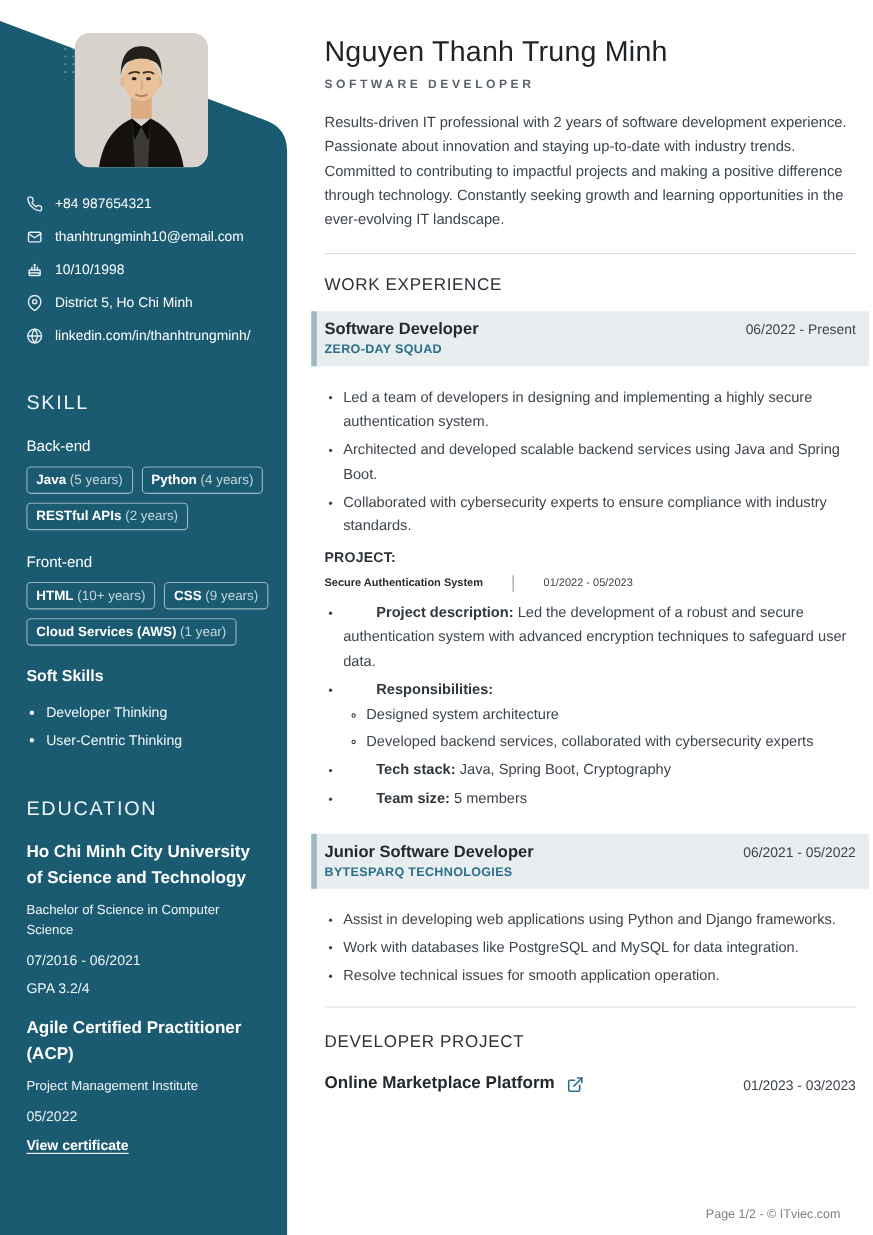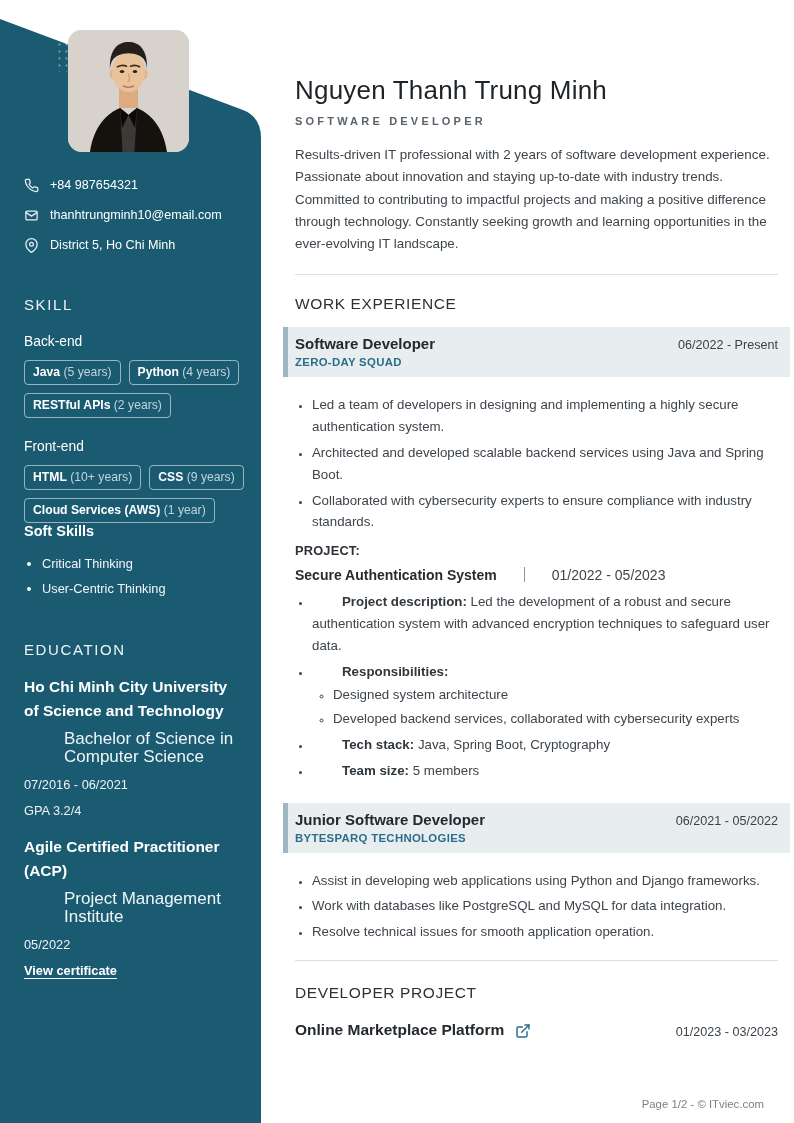--- a/index.html
+++ b/index.html
@@ -14,42 +14,42 @@
     background-image:radial-gradient(circle, rgba(255,255,255,.30) 1.1px, transparent 1.2px);
     background-size:7px 7px; }
   .photo { position:absolute; left:68px; top:30px; width:121px; height:122px;
     border-radius:14px; overflow:hidden; background:#d7d2cb; }
   .side-content { position:absolute; left:0; top:0; width:262px; padding:176px 18px 0 24px; }
 
   .contact-item { display:flex; align-items:center; gap:11px; margin-bottom:12px;
     font-size:12.6px; line-height:18px; color:#fff; }
   .contact-item svg { flex:0 0 auto; width:15px; height:15px; stroke:#e8f0f3; }
 
-  .side-h { font-size:15px; letter-spacing:1.6px; color:#eef4f6; font-weight:400; }
+  .side-h { font-size:18px; letter-spacing:1.6px; color:#eef4f6; font-weight:400; }
   .skill-h { margin-top:42px; }
   .group-t { margin-top:21px; font-size:13.8px; font-weight:normal; color:#fff; }
   .tags { margin-top:11px; display:flex; flex-wrap:wrap; gap:8px; }
   .tag { border:1px solid rgba(255,255,255,.55); border-radius:4px; padding:3px 8px 4px;
     font-size:12.2px; line-height:16px; white-space:nowrap; }
   .tag b { color:#fff; }
   .tag span { color:#c2d4dc; }
-  .soft-t { font-size:14.5px; font-weight:bold; }
+  .soft-t { margin-top:20px; font-size:14.5px; font-weight:bold; }
   .soft-list { margin:12px 0 0 18px; }
   .soft-list li { font-size:12.8px; line-height:25px; color:#f2f7f9; }
 
   .edu-h { margin-top:40px; }
   .school { margin-top:17px; font-size:15.5px; font-weight:bold; line-height:24px; color:#fff; }
-  .degree { margin-top:7px; font-size:17px; line-height:18px; color:#f0f5f7;margin-left:40px; }
+  .degree { margin-top:7px; font-size:12px; line-height:18px; color:#f0f5f7; }
   .side-line { margin-top:11px; font-size:12.8px; color:#eef3f5; }
   .cert-h { margin-top:42px; }
   .view-link { display:inline-block; margin-top:11px; font-size:12.8px; font-weight:bold;
     color:#fff; text-decoration:underline; text-underline-offset:3px; cursor:pointer; }
 
   
-  .main { position:absolute; left:262px; top:0; right:0; bottom:0; padding:0 16px 0 33px;margin-top:44px; }
+  .main { position:absolute; left:262px; top:0; right:0; bottom:0; padding:0 16px 0 33px; }
   .name { margin-top:31px; font-size:26px; font-weight:400; color:#1e2328; letter-spacing:.2px; }
   .role { margin-top:9px; font-size:11px; font-weight:bold; letter-spacing:3.2px; color:#5a636b; }
   .summary { margin-top:17px; font-size:13.4px; line-height:22.3px; color:#3d454c; }
   .hr { border:0; border-top:1px solid #dadfe2; margin-top:19px; }
 
   .sec-h { margin-top:20px; font-size:15.5px; font-weight:400; letter-spacing:.6px; color:#2c3237; }
 
   .band { margin:14px -12px 0; background:#e8eef0; border-left:5px solid #9fb7c2;
     padding:8px 12px 9px 7px; }
   .band-row { display:flex; justify-content:space-between; align-items:baseline; }
@@ -58,21 +58,21 @@
   .company { margin-top:4px; font-size:11.4px; font-weight:bold; letter-spacing:.3px; color:#2a6e8a; }
 
   ul.bul { margin:17px 0 0 17px; }
   ul.bul li { font-size:13.3px; line-height:21.8px; color:#3d454c; margin-bottom:4px; }
   ul.bul li::marker { color:#3d454c; font-size:11px; }
   ul.sub { margin:2px 0 0 21px; }
   ul.sub li { margin-bottom:2px; }
   .b { font-weight:bold; color:#30373d;padding-left:30px; }
 
   .proj-label { margin-top:10px; font-size:12.8px; font-weight:bold; color:#2b3136; letter-spacing:.2px; }
-  .proj-title-row { margin-top:9px; display:flex; font-size:14px; color:#3d454c;gap:18px; }
+  .proj-title-row { margin-top:9px; display:flex; align-items:center; font-size:10px; color:#3d454c;gap:18px; }
   .proj-name { font-weight:bold; color:#262c31; }
   .vbar { display:inline-block; width:0; height:15px; border-left:1px solid #8d959c; margin:0 9px; }
 
   .hl-row { margin-top:19px; display:flex; align-items:flex-end; }
   .hl-title { font-size:15.5px; font-weight:bold; color:#23292e; }
   .hl-link { margin-left:11px; display:inline-flex; cursor:pointer; }
   .hl-link svg { width:16px; height:16px; stroke:#2a6e8a; }
   .hl-dates { margin-left:auto; font-size:12.6px; color:#3b434a; white-space:nowrap; }
 
   .footer { position:absolute; right:30px; bottom:13px; font-size:11.4px; color:#7a8187; }
@@ -120,24 +120,43 @@
         </div>
         <div class="contact-item">
           <svg viewBox="0 0 24 24" fill="none" stroke-width="2" stroke-linecap="round" stroke-linejoin="round">
               <rect x="3" y="5" width="18" height="14" rx="2"></rect>
               <polyline points="3 7 12 13 21 7"></polyline>
             </svg>
           <span>thanhtrungminh10@email.com</span>
         </div>
         <div class="contact-item">
           <svg viewBox="0 0 24 24" fill="none" stroke-width="2" stroke-linecap="round" stroke-linejoin="round">
+              <rect x="4" y="12" width="16" height="8" rx="1"></rect>
+              <path d="M4 16c2 1.2 4-1.2 6 0s4-1.2 6 0 4 0 4 0"></path>
+              <line x1="8" y1="12" x2="8" y2="8"></line>
+              <line x1="12" y1="12" x2="12" y2="7"></line>
+              <line x1="16" y1="12" x2="16" y2="8"></line>
+              <circle cx="12" cy="4.5" r="0.8"></circle>
+            </svg>
+          <span>10/10/1998</span>
+        </div>
+        <div class="contact-item">
+          <svg viewBox="0 0 24 24" fill="none" stroke-width="2" stroke-linecap="round" stroke-linejoin="round">
               <path d="M21 10c0 7-9 13-9 13s-9-6-9-13a9 9 0 0 1 18 0z"></path>
               <circle cx="12" cy="10" r="3"></circle>
             </svg>
           <span>District 5, Ho Chi Minh</span>
+        </div>
+        <div class="contact-item">
+          <svg viewBox="0 0 24 24" fill="none" stroke-width="2" stroke-linecap="round" stroke-linejoin="round">
+              <circle cx="12" cy="12" r="10"></circle>
+              <line x1="2" y1="12" x2="22" y2="12"></line>
+              <path d="M12 2a15.3 15.3 0 0 1 4 10 15.3 15.3 0 0 1-4 10 15.3 15.3 0 0 1-4-10 15.3 15.3 0 0 1 4-10z"></path>
+            </svg>
+          <span>linkedin.com/in/thanhtrungminh/</span>
         </div>
       </div>
 
       <div class="side-h skill-h">SKILL</div>
 
       <div class="group-t">Back-end</div>
       <div class="tags">
         <div class="tag"><b>Java</b> <span>(5 years)</span></div>
         <div class="tag"><b>Python</b> <span>(4 years)</span></div>
         <div class="tag"><b>RESTful APIs</b> <span>(2 years)</span></div>
@@ -145,21 +164,21 @@
 
       <div class="group-t">Front-end</div>
       <div class="tags">
         <div class="tag"><b>HTML</b> <span>(10+ years)</span></div>
         <div class="tag"><b>CSS</b> <span>(9 years)</span></div>
         <div class="tag"><b>Cloud Services (AWS)</b> <span>(1 year)</span></div>
       </div>
 
       <div class="soft-t">Soft Skills</div>
       <ul class="soft-list">
-        <li>Critical Thinking</li>
+        <li>Developer Thinking</li>
         <li>User-Centric Thinking</li>
       </ul>
 
       <div class="side-h edu-h">EDUCATION</div>
       <div class="school">Ho Chi Minh City University of Science and Technology</div>
       <div class="degree">Bachelor of Science in Computer Science</div>
       <div class="side-line">07/2016 - 06/2021</div>
       <div class="side-line">GPA 3.2/4</div>
 
       <div class="school">Agile Certified Practitioner (ACP)</div>

